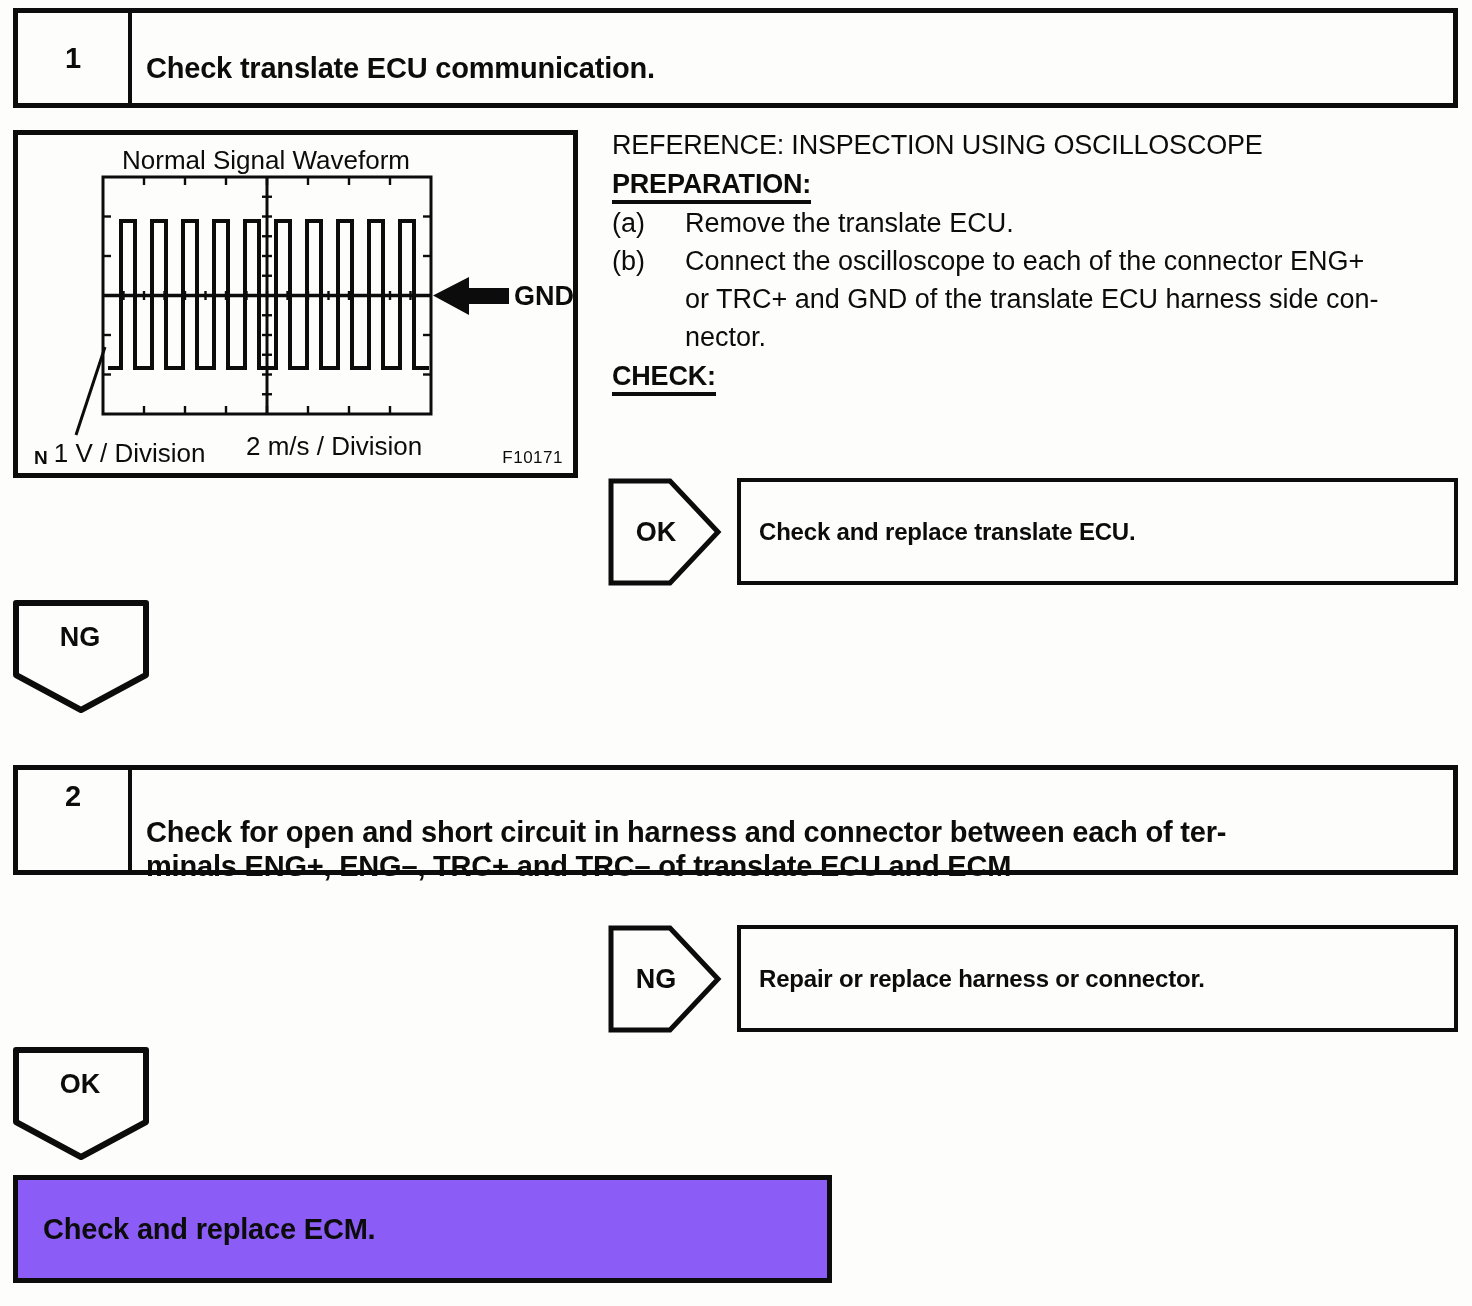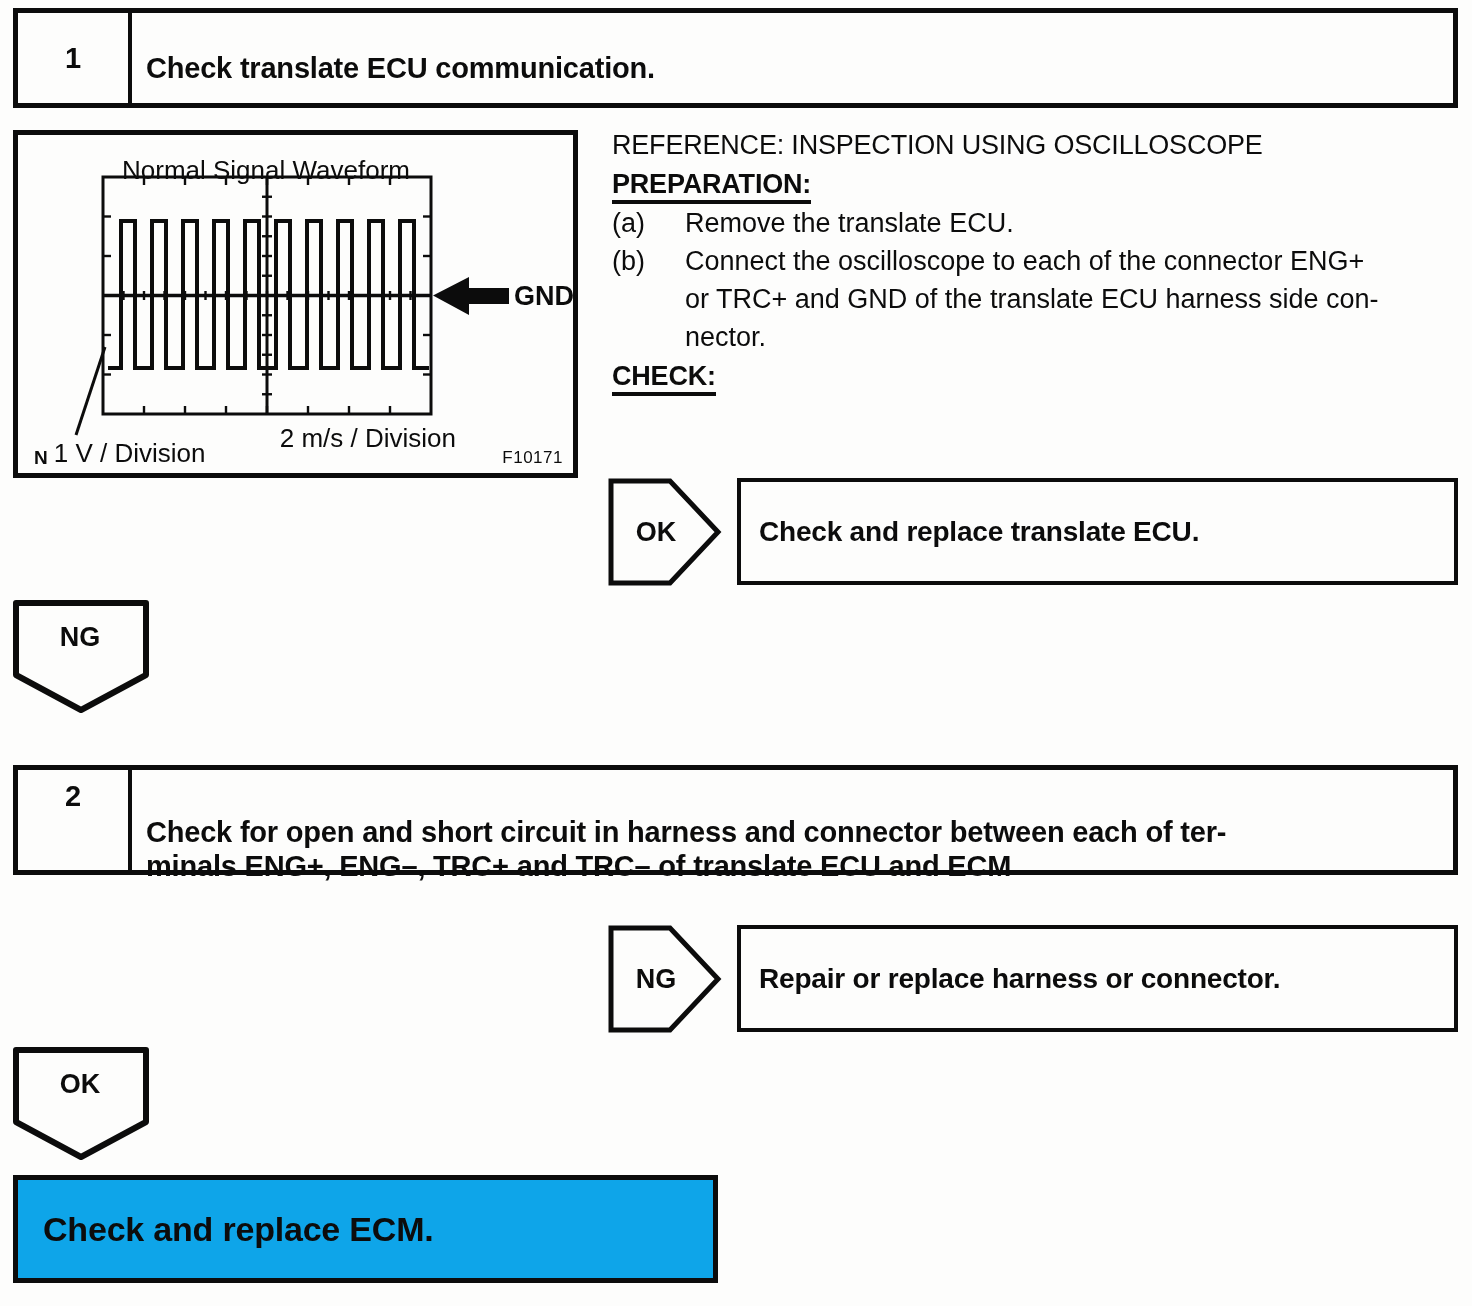--- a/index.html
+++ b/index.html
@@ -26,28 +26,28 @@
   .v-center .step-title{display:flex;align-items:center}
   .v-top .step-num{padding-top:10px}
   .v-top .step-title{padding-top:26px}
   
   .figure{
     position:absolute;left:13px;top:130px;width:565px;height:348px;
     border:5px solid #0c0c0c;background:#fdfdfc;
   }
   .figure svg{position:absolute;left:0;top:0}
   .fig-title{
-    position:absolute;left:88px;top:20px;width:320px;text-align:center;
+    position:absolute;left:88px;top:10px;width:320px;text-align:center;
     font-size:26px;font-weight:500;
   }
   .gnd-label{
     position:absolute;left:496px;top:146px;font-size:27px;font-weight:700;
   }
   .x-scale{
-    position:absolute;left:228px;top:288px;width:210px;text-align:right;
+    position:absolute;left:228px;top:296px;width:210px;text-align:left;
     font-size:26px;font-weight:500;white-space:nowrap;
   }
   .y-scale{
     position:absolute;left:16px;top:303px;font-size:26px;font-weight:500;white-space:nowrap;
   }
   .y-scale .nsub{font-size:19px;font-weight:600;vertical-align:-2px;margin-right:6px}
   .fig-code{
     position:absolute;right:10px;bottom:5px;font-size:17px;letter-spacing:0.5px;
   }
   
@@ -67,36 +67,36 @@
   .tag{position:absolute;width:114px;height:108px}
   .tag svg{position:absolute;left:0;top:0}
   .tag .tag-label{
     position:absolute;left:0;top:0;width:96px;height:108px;
     display:flex;align-items:center;justify-content:center;
     font-weight:bold;font-size:27px;
   }
   .result-box{
     position:absolute;left:737px;width:721px;height:107px;
     border:4px solid #0c0c0c;display:flex;align-items:center;
-    padding-left:18px;font-weight:bold;font-size:28px;letter-spacing:-0.2px;
+    padding-left:18px;font-weight:bold;font-size:24px;letter-spacing:-0.2px;
     background:#fdfdfc;
   }
   
   .flow{position:absolute;left:10px;width:142px;height:118px}
   .flow svg{position:absolute;left:0;top:0}
   .flow .tag-label{
     position:absolute;left:0;top:24px;width:140px;text-align:center;
     font-weight:bold;font-size:27px;
   }
   
   .final-box{
-    position:absolute;left:13px;top:1175px;width:705px;height:108px;
+    position:absolute;left:13px;top:1175px;width:819px;height:108px;
     border:5px solid #0c0c0c;display:flex;align-items:center;
-    padding-left:25px;font-weight:bold;font-size:34px;letter-spacing:-0.2px;
-    background:#0ea5e9;
+    padding-left:25px;font-weight:bold;font-size:29px;letter-spacing:-0.2px;
+    background:#8b5cf6;
   }
 </style>
 </head>
 <body>
 
 <div class="page">
 
   <div class="step-box v-center" style="top:8px;height:100px">
     <div class="step-num">1</div>
     <div class="step-title">Check translate ECU communication.</div>

